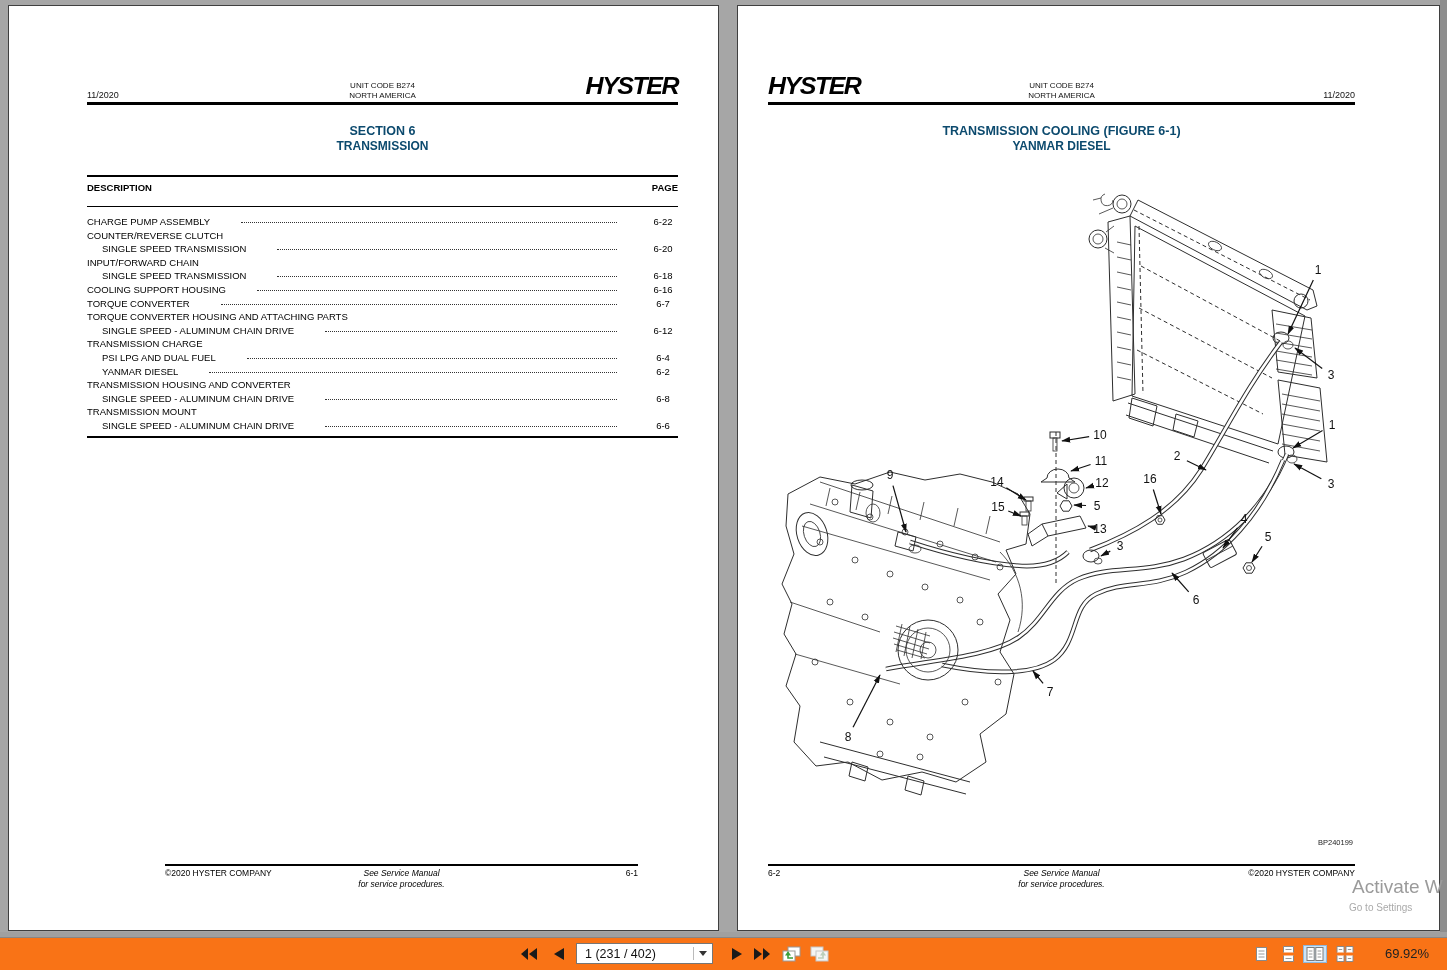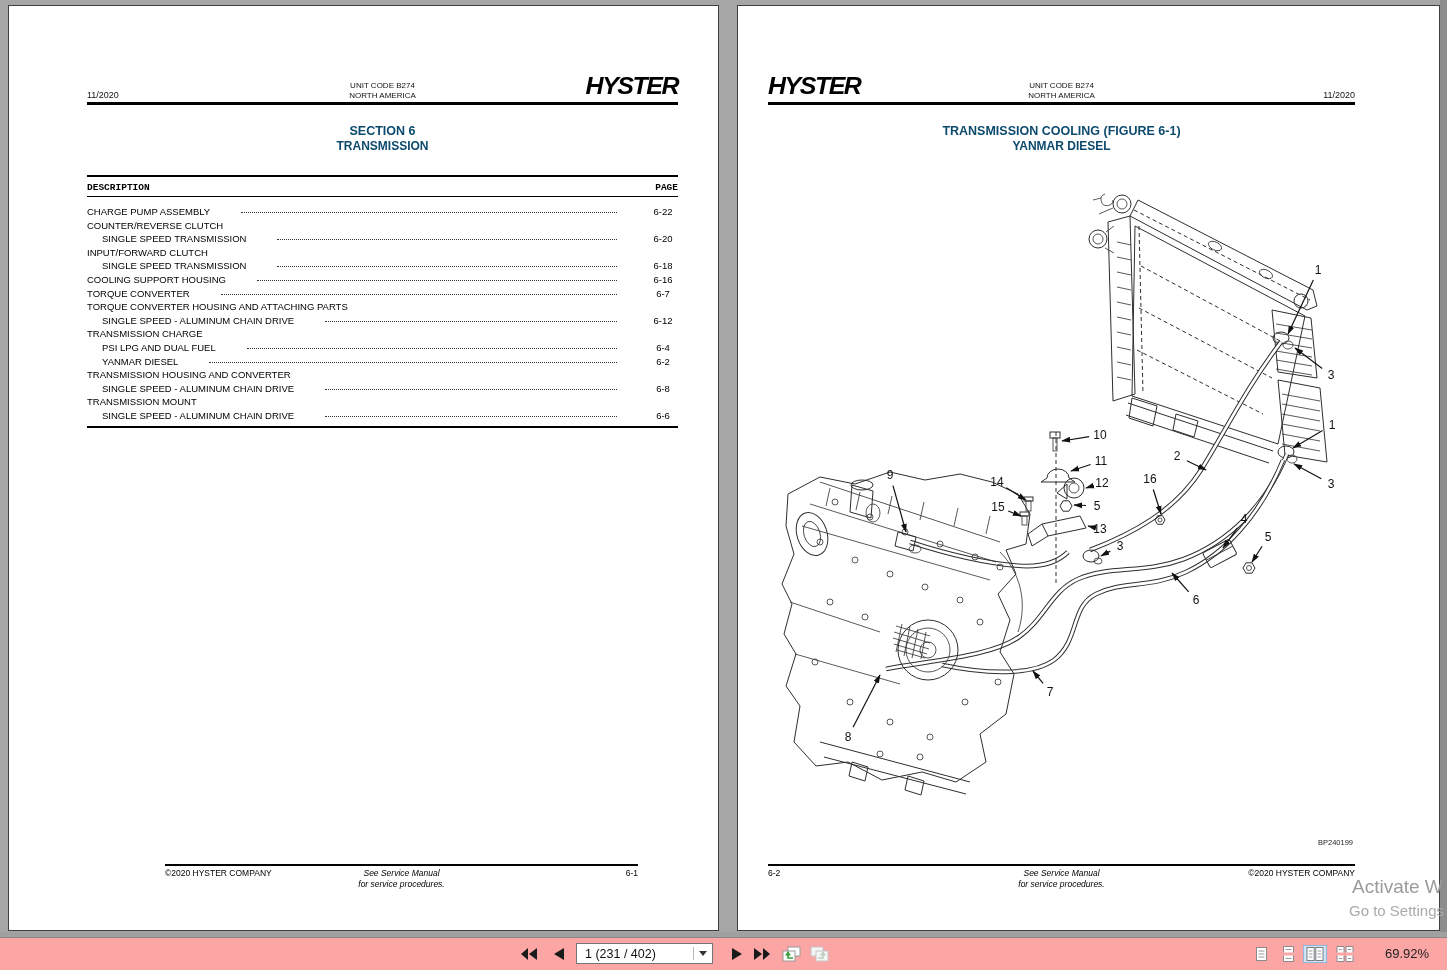--- a/index.html
+++ b/index.html
@@ -28,21 +28,21 @@
   .hlogo.right{text-align:right;}
   .page-right .hdate{text-align:right;}
 
   .doc-title{text-align:center;margin-top:18px;font-weight:bold;color:#0c4a6e;}
   .doc-title .t1{font-size:12.5px;line-height:16px;}
   .doc-title .t2{font-size:12px;line-height:15px;}
 
   
   .toc{margin-top:21px;}
   .toc-head{display:flex;justify-content:space-between;border-top:2px solid #000;border-bottom:1px solid #000;
-    padding:5px 0 3px 0;font-weight:bold;font-size:9.5px;color:#000;font-family:Liberation Mono, monospace;}
+    padding:5px 0 13px 0;font-weight:bold;font-size:9.5px;color:#000;}
   .toc-rows{margin-top:8px;border-bottom:2px solid #000;padding-bottom:3px;}
   .toc-row{display:flex;align-items:baseline;font-size:9.5px;line-height:13.6px;color:#000;gap:28px;}
   .toc-row.lvl1 .toc-label{padding-left:15px;}
   .toc-leader{flex:1;border-bottom:1.5px dotted #333;margin:0 3px;transform:translateY(-2px);}
   .toc-page{width:30px;text-align:center;}
 
   
   .doc-footer{position:absolute;left:0;right:0;top:858px;border-top:2px solid #000;padding-top:2px;
     display:flex;align-items:flex-start;font-size:8.5px;color:#000;}
   .page-left .doc-footer{left:78px;right:40px;}
@@ -57,36 +57,36 @@
   .ln{fill:none;stroke:#2e2e2e;stroke-width:1;}
   .lnd{fill:none;stroke:#2e2e2e;stroke-width:1;stroke-dasharray:4 3;}
   .lnt{fill:none;stroke:#2e2e2e;stroke-width:.8;}
   .hose-o{fill:none;stroke:#2e2e2e;stroke-width:4.6;}
   .hose-i{fill:none;stroke:#ffffff;stroke-width:2.6;}
   .callout-text{font-family:"Liberation Sans",sans-serif;font-size:12px;fill:#111;}
   .callout-line{stroke:#111;stroke-width:1.2;}
 
   
   .tb-strip{position:absolute;left:0;right:0;bottom:32px;height:5px;background:#a0a0a0;border-bottom:1px solid #878787;}
-  .toolbar{position:absolute;left:0;right:0;bottom:0;height:32px;background:#fca5a5;}
+  .toolbar{position:absolute;left:0;right:0;bottom:0;height:32px;background:#f97316;}
   .tb-btn{position:absolute;top:8px;width:22px;height:16px;border:none;background:transparent;padding:0;cursor:pointer;
     display:flex;align-items:center;justify-content:center;}
   .pagebox{position:absolute;left:576px;top:5px;width:137px;height:21px;background:#fff;border:1px solid #767676;
     box-sizing:border-box;display:flex;align-items:center;cursor:pointer;}
   .pagebox .pb-text{flex:1;font-size:12.5px;color:#111;padding-left:8px;white-space:nowrap;}
   .pagebox .pb-divider{width:1px;height:13px;background:#bbb;}
   .pagebox .pb-arrow{width:18px;display:flex;align-items:center;justify-content:center;}
   .view-btn{position:absolute;top:7px;width:20px;height:18px;border:none;background:transparent;padding:0;cursor:pointer;
     display:flex;align-items:center;justify-content:center;}
   .view-btn.selected{background:#cde4f7;border:1px solid #8fb8dc;box-sizing:border-box;}
   .zoom-label{position:absolute;left:1385px;top:8px;font-size:13px;color:#222;}
 
   
   .wm1{position:absolute;left:1352px;top:876px;font-size:19px;color:#9b9b9b;white-space:nowrap;}
-  .wm2{position:absolute;left:1349px;top:902px;font-size:15px;color:#aaaaaa;white-space:nowrap;}
+  .wm2{position:absolute;left:1349px;top:902px;font-size:10px;color:#aaaaaa;white-space:nowrap;}
 </style>
 </head>
 <body>
 
 <div class="viewer">
 
   <div class="page page-left">
     <div class="page-inner">
       <div class="doc-header">
         <div class="hcol hdate">11/2020</div>
@@ -115,21 +115,21 @@
             </div>
             <div class="toc-row lvl0">
               <span class="toc-label">COUNTER/REVERSE CLUTCH</span>
             </div>
             <div class="toc-row lvl1">
               <span class="toc-label">SINGLE SPEED TRANSMISSION</span>
               <span class="toc-leader"></span>
               <span class="toc-page">6-20</span>
             </div>
             <div class="toc-row lvl0">
-              <span class="toc-label">INPUT/FORWARD CLUTCH</span>
+              <span class="toc-label">INPUT/FORWARD CHAIN</span>
             </div>
             <div class="toc-row lvl1">
               <span class="toc-label">SINGLE SPEED TRANSMISSION</span>
               <span class="toc-leader"></span>
               <span class="toc-page">6-18</span>
             </div>
             <div class="toc-row lvl0">
               <span class="toc-label">COOLING SUPPORT HOUSING</span>
               <span class="toc-leader"></span>
               <span class="toc-page">6-16</span>

